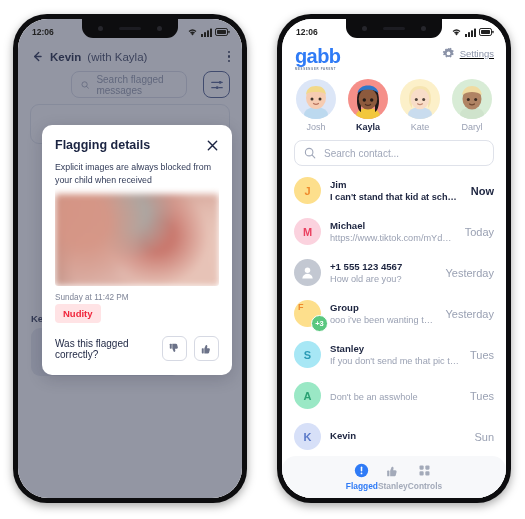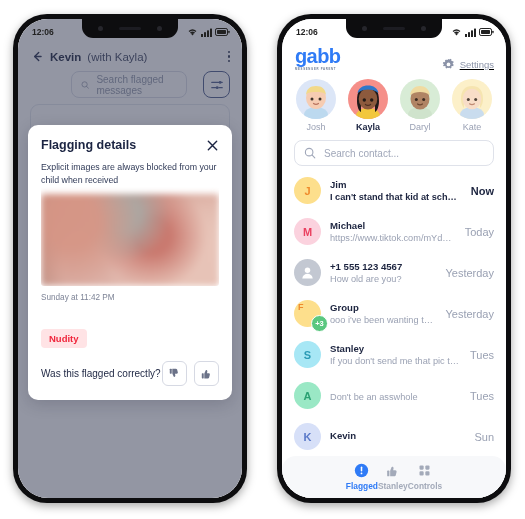--- a/index.html
+++ b/index.html
@@ -93,21 +93,21 @@
   .sender { font-size: 9.5px; font-weight: bold; color: #2b3350; margin: 8px 0 4px; }
   .bub-in {
     background: #e9ebf1; color: #2b3350; font-size: 11px;
     padding: 8px 11px; border-radius: 9px; max-width: 150px; line-height: 1.45;
   }
   .in-row { display: flex; align-items: center; gap: 6px; }
 
   
   .modal {
     position: absolute; z-index: 30;
-    left: 10px; right: 10px; top: 106px;
+    left: 24px; right: 10px; top: 106px;
     background: #fff; border-radius: 10px;
     padding: 13px 13px 14px;
     box-shadow: 0 4px 16px rgba(20,24,45,.18);
   }
   .modal-head { display: flex; align-items: center; justify-content: space-between; }
   .modal-title { font-size: 12.5px; font-weight: bold; color: #1b2442; }
   .x-btn { width: 13px; height: 13px; }
   .modal-desc { font-size: 8.8px; color: #2e3category; color:#303a57; line-height: 1.5; margin-top: 9px; }
   .blur-img {
     margin-top: 7px; width: 100%; height: 92px; border-radius: 3px;
@@ -118,36 +118,36 @@
       radial-gradient(circle at 82% 72%, rgba(232,196,184,.95) 0 20%, transparent 52%),
       radial-gradient(circle at 30% 80%, rgba(222,178,168,.9) 0 22%, transparent 54%),
       radial-gradient(circle at 8% 62%, rgba(150,96,82,.7) 0 14%, transparent 40%),
       linear-gradient(150deg, #d7a294 0%, #c68c80 28%, #dcb0a4 55%, #e6c7bb 78%, #d9a294 100%);
     filter: blur(3.2px);
     transform: translateZ(0);
   }
   .blur-wrap { overflow: hidden; border-radius: 3px; }
   .img-stamp { font-size: 8.2px; color: #7d8396; margin-top: 7px; }
   .badge {
-    display: inline-block; margin-top: 27px;
+    display: inline-block; margin-top: 2px;
     background: #ffe3e5; color: #f0263c;
     font-size: 9.5px; font-weight: bold;
     padding: 4px 8px; border-radius: 4px;
   }
   .ask-row { display: flex; align-items: center; margin-top: 13px; }
   .ask-txt { font-size: 10px; color: #232b47; }
   .ask-btns { margin-left: auto; display: flex; gap: 7px; }
   .ask-btn {
     width: 25px; height: 25px; border: 1px solid #d6d9e3; border-radius: 6px;
     display: flex; align-items: center; justify-content: center; background: #fff;
   }
 
   
   .right-screen { position: absolute; inset: 0; background: #fff; display: flex; flex-direction: column; }
-  .r-header { display: flex; align-items: flex-end; padding: 6px 12px 2px 13px; gap: 9px; }
+  .r-header { display: flex; align-items: flex-start; padding: 6px 12px 2px 13px; gap: 9px; }
   .logo-wrap { display: flex; flex-direction: column; }
   .logo-txt { font-size: 20px; font-weight: bold; color: #2f7bf6; letter-spacing: -.6px; line-height: .95; }
   .logo-sub { font-size: 2.8px; color: #6b7a92; letter-spacing: .7px; margin-top: 1px; font-weight: bold;}
   .settings-wrap { margin-left: auto; display: flex; align-items: center; gap: 5px; text-decoration: underline; }
   .settings-lbl { font-size: 9.5px; color: #8b93a8; }
 
   .avatars { display: flex; justify-content: space-around; padding: 6px 8px 2px; }
   .av-cell { display: flex; flex-direction: column; align-items: center; gap: 3px; width: 48px; }
   .av-circle { width: 40px; height: 40px; border-radius: 50%; position: relative; overflow: hidden; }
   .av-name { font-size: 9px; color: #9aa1b4; }
@@ -386,45 +386,45 @@
                   <ellipse cx="20" cy="20" rx="9.3" ry="10.5" fill="#8d5a3d"></ellipse>
                   <path d="M9.5 14c1-5 5-7.5 10.5-7.5S29.5 9 30.5 14c-3-2.5-7-3.5-10.5-3.5S12.5 11.5 9.5 14z" fill="#2f77c9"></path>
                   <circle cx="16.3" cy="21" r="1.7" fill="#231a16"></circle>
                   <circle cx="23.7" cy="21" r="1.7" fill="#231a16"></circle>
                   <path d="M17.4 25.4q2.6 2 5.2 0" stroke="#4e2e20" stroke-width="1.2" fill="none" stroke-linecap="round"></path>
                 </svg>
             </div>
             <span class="av-name sel">Kayla</span>
           </div>
           <div class="av-cell">
+            <div class="av-circle" style="background:#fcf0c9">
+              <svg viewBox="0 0 40 40" width="40" height="40">
+                  <ellipse cx="20" cy="36" rx="12" ry="8" fill="#c9dcee"></ellipse>
+                  <path d="M9 20c0-9 4-13 11-13s11 4 11 13c0 5-2 8-3 9V20H12v9c-1-1-3-4-3-9z" fill="#f6e4b0"></path>
+                  <ellipse cx="20" cy="20" rx="9.3" ry="10.3" fill="#f8ddc8"></ellipse>
+                  <circle cx="16.3" cy="20.5" r="1.5" fill="#51443a"></circle>
+                  <circle cx="23.7" cy="20.5" r="1.5" fill="#51443a"></circle>
+                  <path d="M17.5 24.8q2.5 1.8 5 0" stroke="#c08a74" stroke-width="1.2" fill="none" stroke-linecap="round"></path>
+                </svg>
+            </div>
+            <span class="av-name">Kate</span>
+          </div>
+          <div class="av-cell">
             <div class="av-circle" style="background:#d8ecd6">
               <svg viewBox="0 0 40 40" width="40" height="40">
                   <ellipse cx="20" cy="36" rx="12" ry="8" fill="#cfe3cc"></ellipse>
                   <ellipse cx="20" cy="20" rx="9.5" ry="10.5" fill="#b08464"></ellipse>
                   <path d="M10 16c1-6 5-9 10-9s9 3 10 9c-3-2-6-3-10-3s-7 1-10 3z" fill="#f0dba1"></path>
                   <circle cx="16.3" cy="20.5" r="1.5" fill="#3a2a20"></circle>
                   <circle cx="23.7" cy="20.5" r="1.5" fill="#3a2a20"></circle>
                   <path d="M17.5 25q2.5 1.8 5 0" stroke="#6d4730" stroke-width="1.2" fill="none" stroke-linecap="round"></path>
                 </svg>
             </div>
             <span class="av-name">Daryl</span>
           </div>
-          <div class="av-cell">
-            <div class="av-circle" style="background:#fcf0c9">
-              <svg viewBox="0 0 40 40" width="40" height="40">
-                  <ellipse cx="20" cy="36" rx="12" ry="8" fill="#c9dcee"></ellipse>
-                  <path d="M9 20c0-9 4-13 11-13s11 4 11 13c0 5-2 8-3 9V20H12v9c-1-1-3-4-3-9z" fill="#f6e4b0"></path>
-                  <ellipse cx="20" cy="20" rx="9.3" ry="10.3" fill="#f8ddc8"></ellipse>
-                  <circle cx="16.3" cy="20.5" r="1.5" fill="#51443a"></circle>
-                  <circle cx="23.7" cy="20.5" r="1.5" fill="#51443a"></circle>
-                  <path d="M17.5 24.8q2.5 1.8 5 0" stroke="#c08a74" stroke-width="1.2" fill="none" stroke-linecap="round"></path>
-                </svg>
-            </div>
-            <span class="av-name">Kate</span>
-          </div>
         </div>
 
         <div class="r-search">
           <svg width="12" height="12" viewBox="0 0 14 14">
               <circle cx="6" cy="6" r="4.4" fill="none" stroke="#a0a7b9" stroke-width="1.3"></circle>
               <path d="M9.3 9.3L12.6 12.6" stroke="#a0a7b9" stroke-width="1.3" stroke-linecap="round"></path>
             </svg>
           <span class="ph">Search contact...</span>
         </div>
 

